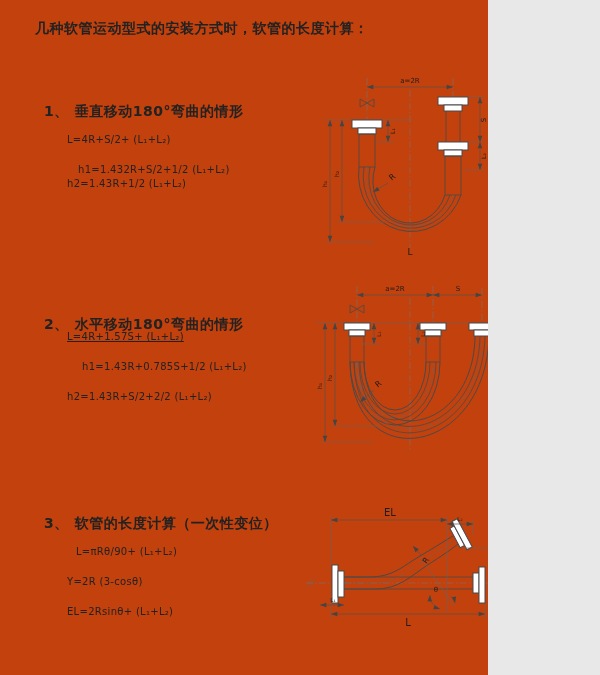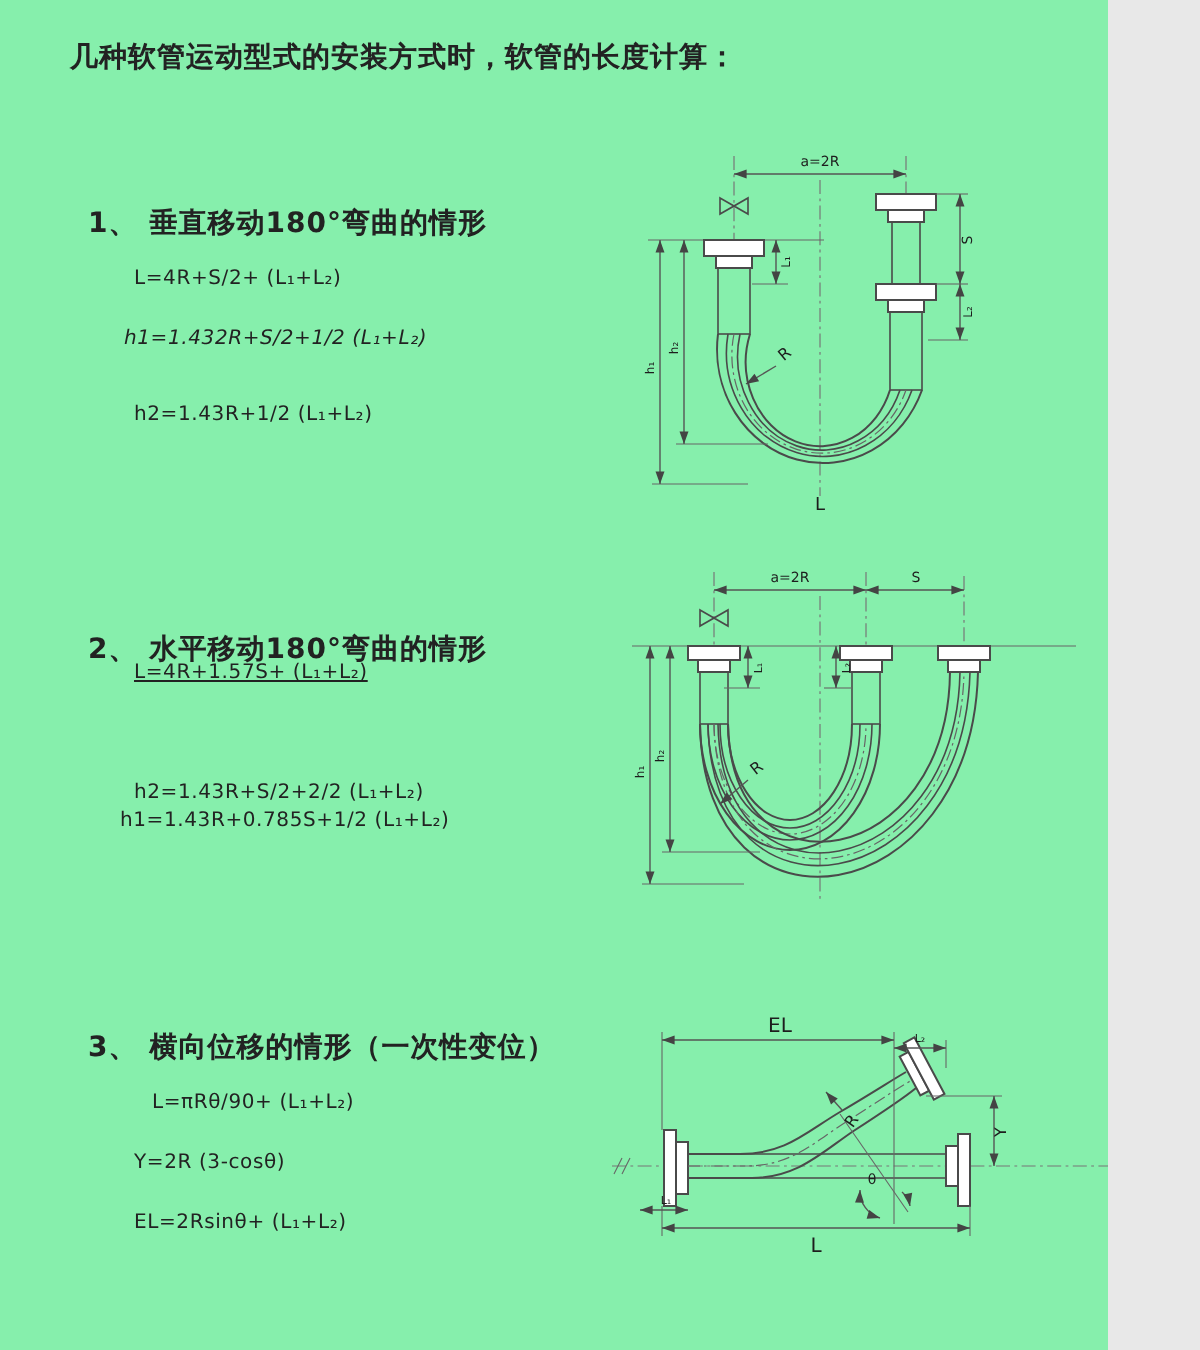--- a/index.html
+++ b/index.html
@@ -1,16 +1,16 @@
 <!DOCTYPE html>
 <html><head>
 <meta charset="utf-8">
 <style>
   html,body{margin:0;padding:0;background:#e8e8e8;}
-  #page{position:relative;width:554px;height:675px;background:#86efac;overflow:hidden;
+  #page{position:relative;width:488px;height:675px;background:#c2410c;overflow:hidden;
         font-family:"DejaVu Sans","Liberation Sans",sans-serif;color:#222;}
   .abs{position:absolute;white-space:nowrap;}
   .title{font-size:14px;font-weight:600;letter-spacing:.5px;}
   .sec-head{font-size:14px;font-weight:600;letter-spacing:.5px;}
   .sec-num{display:inline-block;margin-right:6px;}
   .formula{font-size:10px;font-weight:500;letter-spacing:.3px;}
   svg{position:absolute;overflow:visible;}
   .s1{stroke:#4a4a4a;stroke-width:1;fill:none;}
   .s2{stroke:#4a4a4a;stroke-width:.8;fill:none;}
   .dim{stroke:#555;stroke-width:.7;fill:none;}
@@ -25,22 +25,22 @@
 
 <div id="page">
 
   <div class="abs title" style="left:35px;top:20px;">几种软管运动型式的安装方式时，软管的长度计算：</div>
 
   <div>
     <div class="abs sec-head" style="left:44px;top:103px;">
       <span class="sec-num">1、</span><span>垂直移动180°弯曲的情形</span>
     </div>
     <div class="abs formula" style="left:67px;top:134px;">L=4R+S/2+ (L₁+L₂)</div>
-    <div class="abs formula" style="left:62px;top:164px;font-style:italic;">h1=1.432R+S/2+1/2 (L₁+L₂)</div>
-    <div class="abs formula" style="left:67px;top:202px;">h2=1.43R+1/2 (L₁+L₂)</div>
+    <div class="abs formula" style="left:78px;top:164px;">h1=1.432R+S/2+1/2 (L₁+L₂)</div>
+    <div class="abs formula" style="left:67px;top:178px;">h2=1.43R+1/2 (L₁+L₂)</div>
   </div>
 
   <svg viewBox="0 0 250 192" style="left:312px;top:70px;width:250px;height:192px;">
     <defs>
       <marker id="a1" viewBox="0 0 10 10" refX="9.5" refY="5" markerWidth="10" markerHeight="10" orient="auto-start-reverse">
         <path d="M0.5,1.8 L9.5,5 L0.5,8.2 Z" fill="#444"></path>
       </marker>
       <pattern id="p1" width="5" height="5" patternUnits="userSpaceOnUse">
         <path d="M0,0 L5,5 M5,0 L0,5" stroke="#8f8f8f" stroke-width="0.6"></path>
       </pattern>
@@ -118,21 +118,21 @@
     </g>
 
     <text class="txt" x="98" y="185" font-size="9" text-anchor="middle">L</text>
   </svg>
 
   <div>
     <div class="abs sec-head" style="left:44px;top:316px;">
       <span class="sec-num">2、</span><span>水平移动180°弯曲的情形</span>
     </div>
     <div class="abs formula" style="left:67px;top:331px;text-decoration:underline;">L=4R+1.57S+ (L₁+L₂)</div>
-    <div class="abs formula" style="left:60px;top:361px;margin-top:44px;">h1=1.43R+0.785S+1/2 (L₁+L₂)</div>
+    <div class="abs formula" style="left:82px;top:361px;">h1=1.43R+0.785S+1/2 (L₁+L₂)</div>
     <div class="abs formula" style="left:67px;top:391px;">h2=1.43R+S/2+2/2 (L₁+L₂)</div>
   </div>
 
   <svg viewBox="0 0 268 185" style="left:306px;top:278px;width:268px;height:185px;">
     <defs>
       <marker id="a2" viewBox="0 0 10 10" refX="9.5" refY="5" markerWidth="10" markerHeight="10" orient="auto-start-reverse">
         <path d="M0.5,1.8 L9.5,5 L0.5,8.2 Z" fill="#444"></path>
       </marker>
       <pattern id="p2" width="5" height="5" patternUnits="userSpaceOnUse">
         <path d="M0,0 L5,5 M5,0 L0,5" stroke="#8f8f8f" stroke-width="0.6"></path>
@@ -211,21 +211,21 @@
     </g>
 
     <g>
       <line class="dim" x1="68" y1="112" x2="54" y2="124" marker-end="url(#a2)"></line>
       <text class="txt" transform="translate(74,108) rotate(-38)" font-size="8" text-anchor="middle">R</text>
     </g>
   </svg>
 
   <div>
     <div class="abs sec-head" style="left:44px;top:515px;">
-      <span class="sec-num">3、</span><span>横向位移的情形（一次性变位）</span>
+      <span class="sec-num">3、</span><span>软管的长度计算（一次性变位）</span>
     </div>
     <div class="abs formula" style="left:76px;top:546px;">L=πRθ/90+ (L₁+L₂)</div>
     <div class="abs formula" style="left:67px;top:576px;">Y=2R (3-cosθ)</div>
     <div class="abs formula" style="left:67px;top:606px;">EL=2Rsinθ+ (L₁+L₂)</div>
   </div>
 
   <svg viewBox="0 0 300 140" style="left:298px;top:502px;width:300px;height:140px;">
     <defs>
       <marker id="a3" viewBox="0 0 10 10" refX="9.5" refY="5" markerWidth="10" markerHeight="10" orient="auto-start-reverse">
         <path d="M0.5,1.8 L9.5,5 L0.5,8.2 Z" fill="#444"></path>

